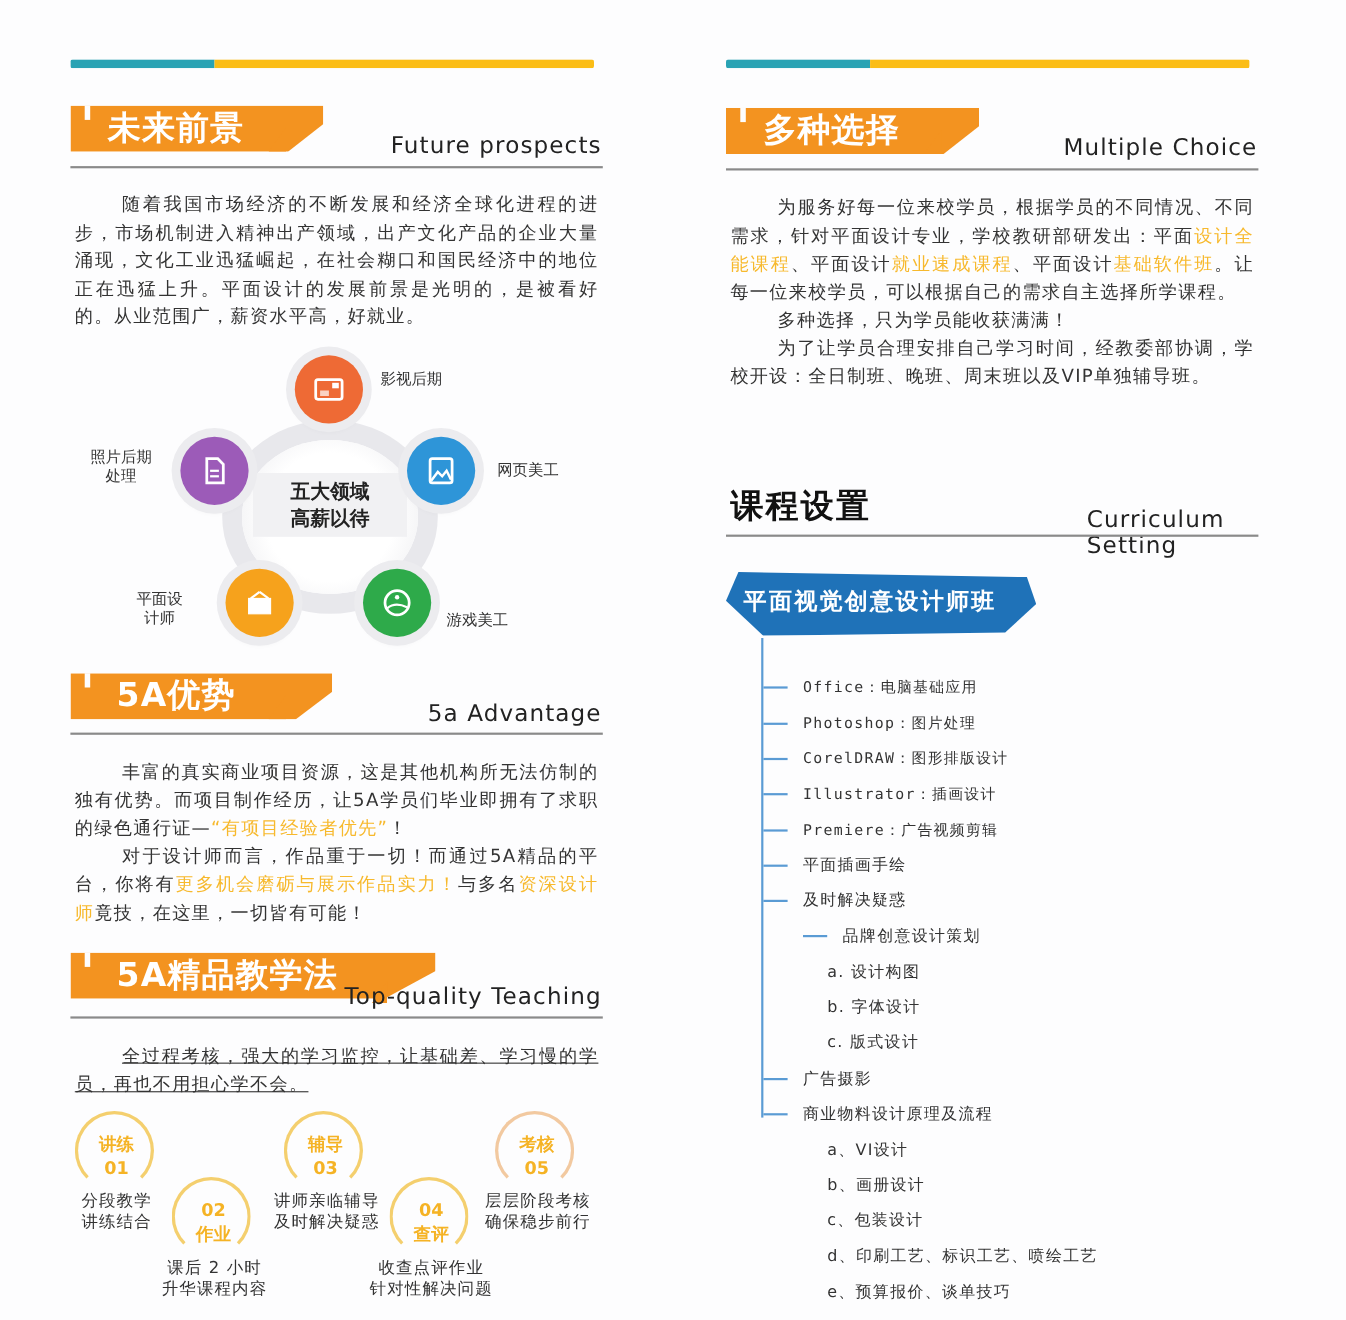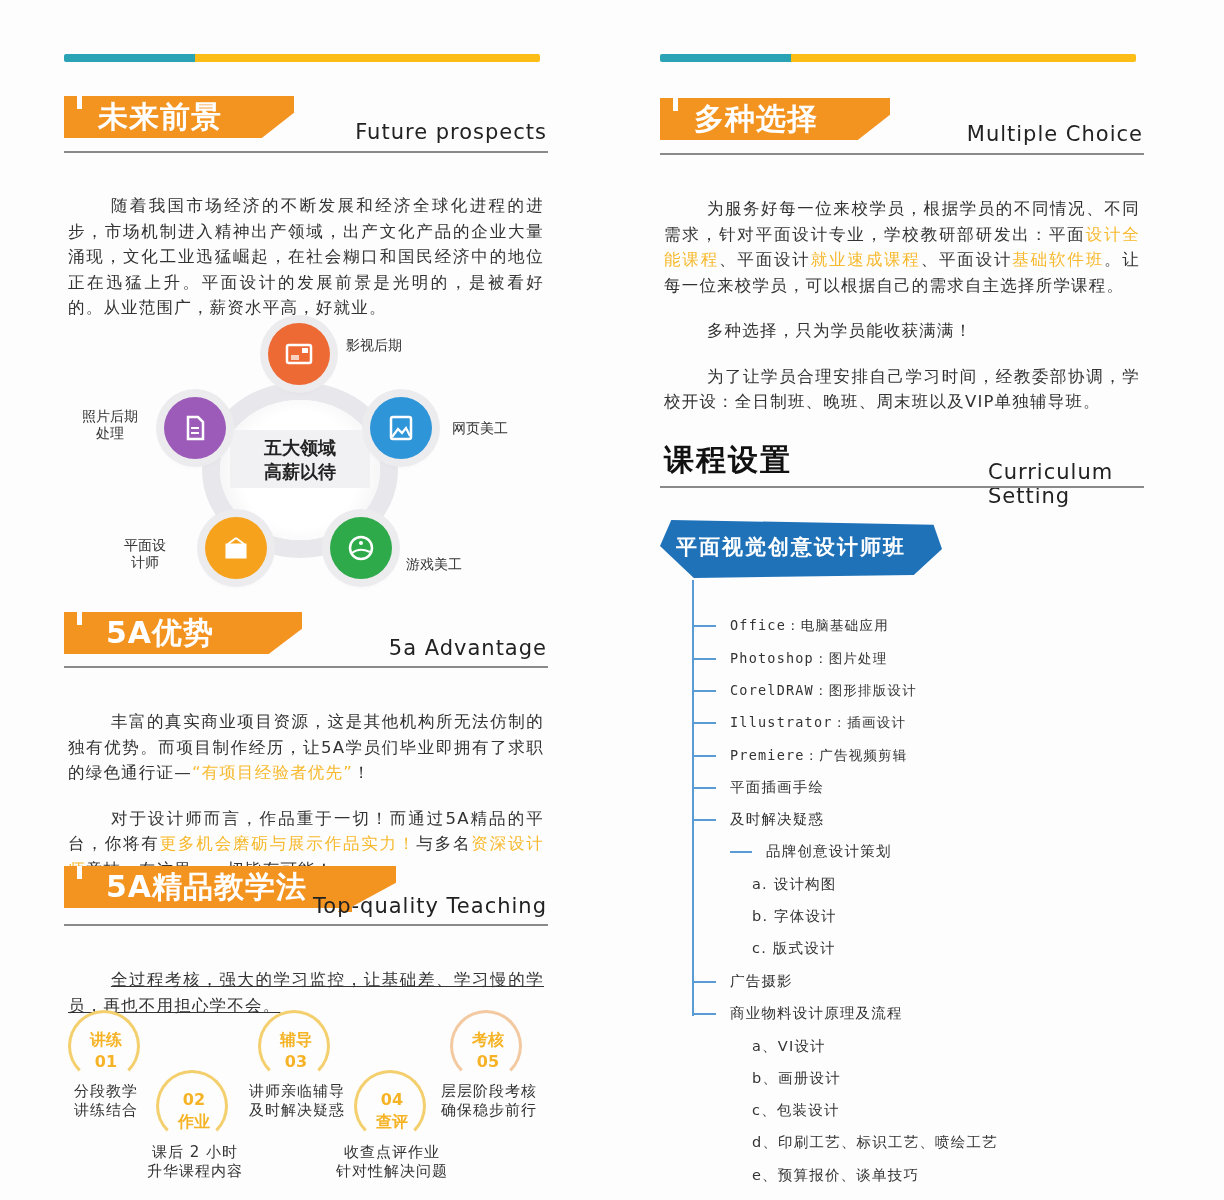--- a/index.html
+++ b/index.html
@@ -24,21 +24,21 @@
   .banner-notch { position: absolute; left: 13px; top: 0; width: 5px; height: 13px; background: #fdfdfe; }
   .banner-tail {
     position: absolute; top: 20px; width: 16px; height: 22px; background: #f39320;
     clip-path: polygon(100% 0, 100% 100%, 0 100%);
   }
   .sec-en { position: absolute; right: 2px; font-size: 21px; color: #222; letter-spacing: 1px; }
   .sec-rule { position: absolute; left: 0; width: 484px; height: 2px; background: #8a8a8a; }
 
   .para { position: absolute; left: 4px; width: 476px; font-size: 16.5px; line-height: 25.5px; color: #333; letter-spacing: 1.2px; text-align: justify; }
   .para p { margin: 0; }
-  .para .indent { text-indent: 2.6em; margin-top: 20px; }
+  .para .indent { text-indent: 2.6em; }
   .hl { color: #f7b92d; }
   .hub {
     position: absolute; left: 216px; top: 400px; width: 160px; height: 140px; border-radius: 50%;
     background: radial-gradient(circle, #ffffff 55%, #ebebee 100%);
     box-shadow: 0 0 0 18px #e8e8ec;
   }
   .hub-band { position: absolute; left: 230px; top: 430px; width: 140px; height: 58px; background: #f1f1f3; }
   .hub-text { position: absolute; left: 240px; top: 436px; width: 120px; text-align: center; font-size: 18px; font-weight: bold; line-height: 24px; color: #222; }
   .node {
     position: absolute; width: 62px; height: 62px; border-radius: 50%;

